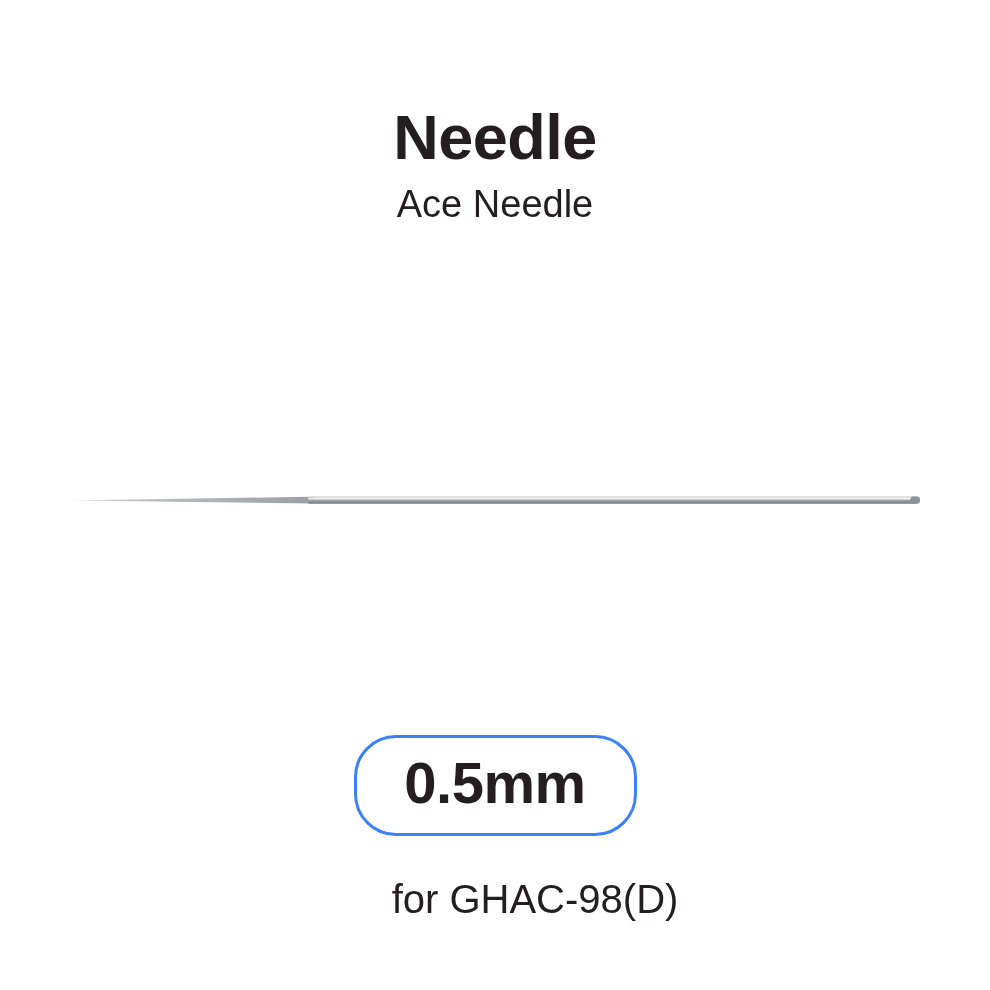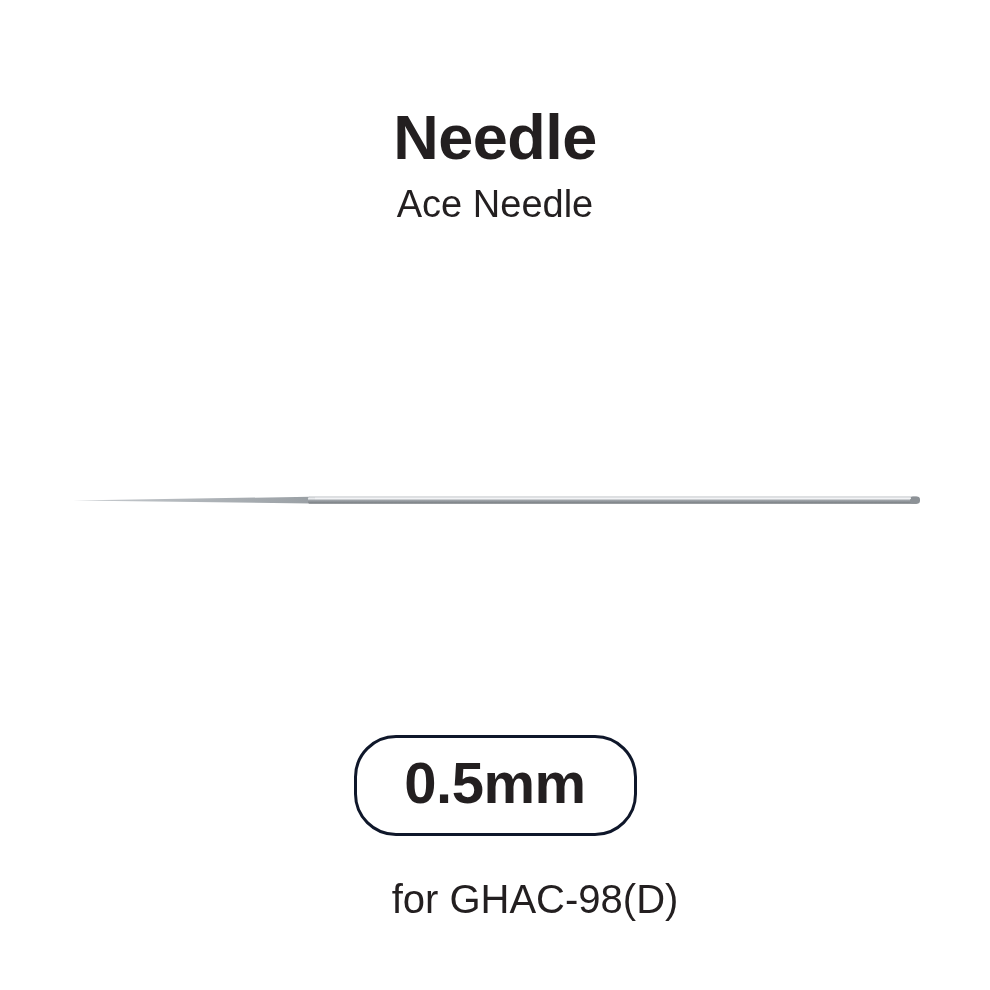--- a/index.html
+++ b/index.html
@@ -66,21 +66,21 @@
     top: 735px;
     left: 0;
     width: 990px;
     text-align: center;
   }
   .size-badge {
     display: inline-block;
     box-sizing: border-box;
     min-width: 283px;
     padding: 14px 38px 18px 38px;
-    border: 3px solid #0f172a;
+    border: 3px solid #3b82f6;
     border-radius: 42px;
     font-size: 58px;
     font-weight: 700;
     letter-spacing: -0.5px;
     line-height: 1.08;
     color: #231f20;
     background: #ffffff;
   }
 
   

